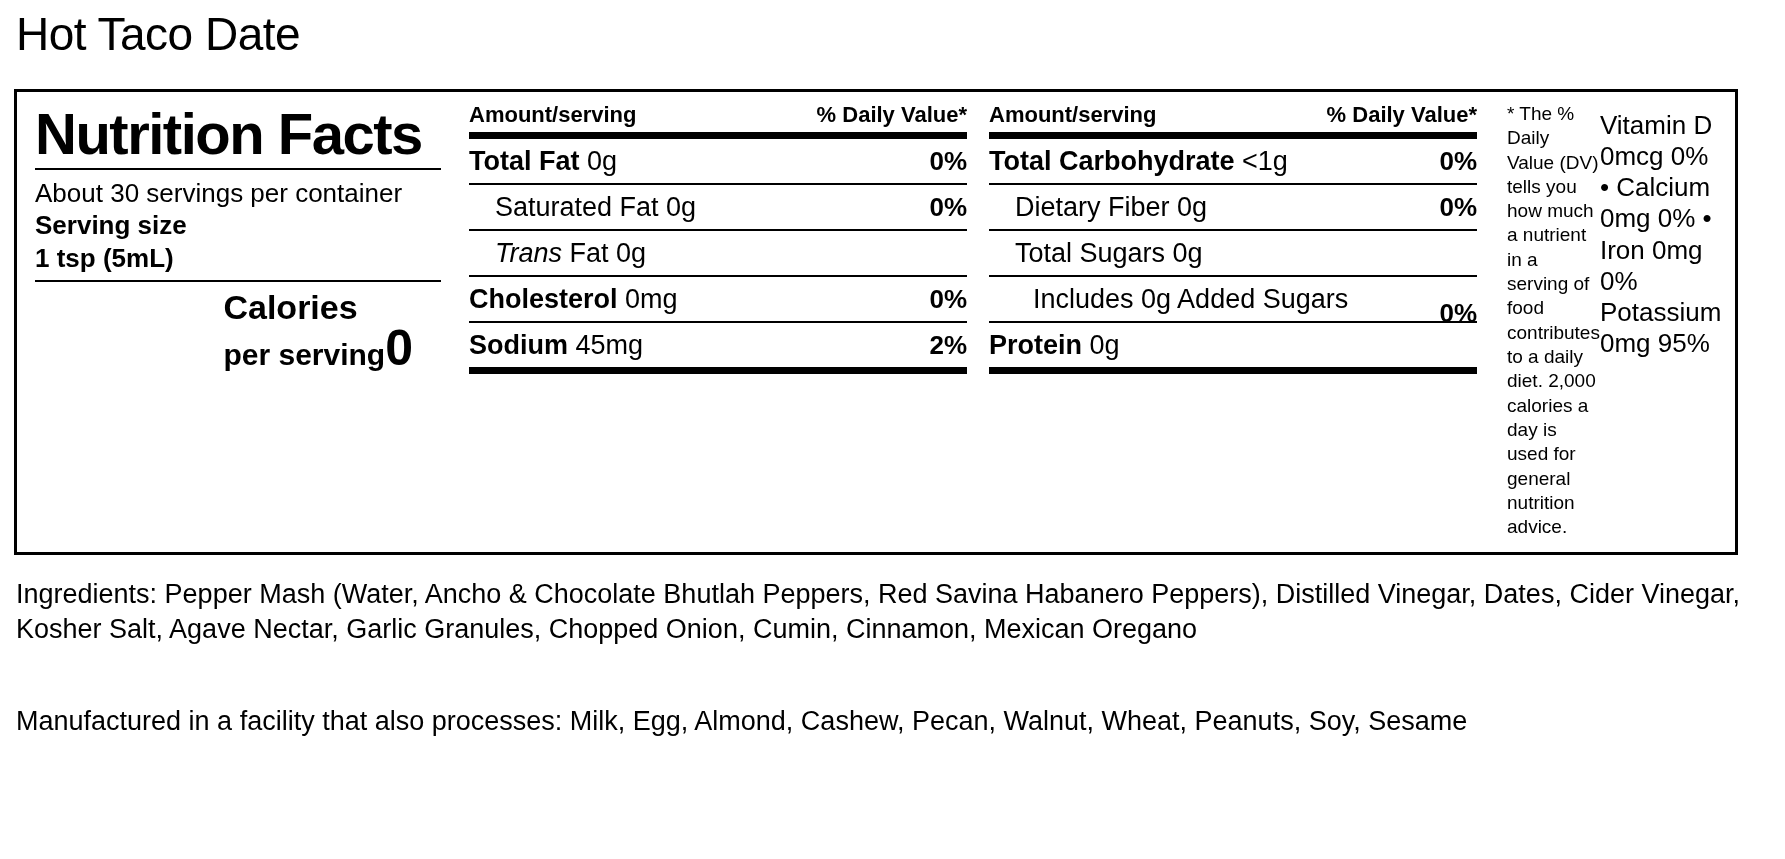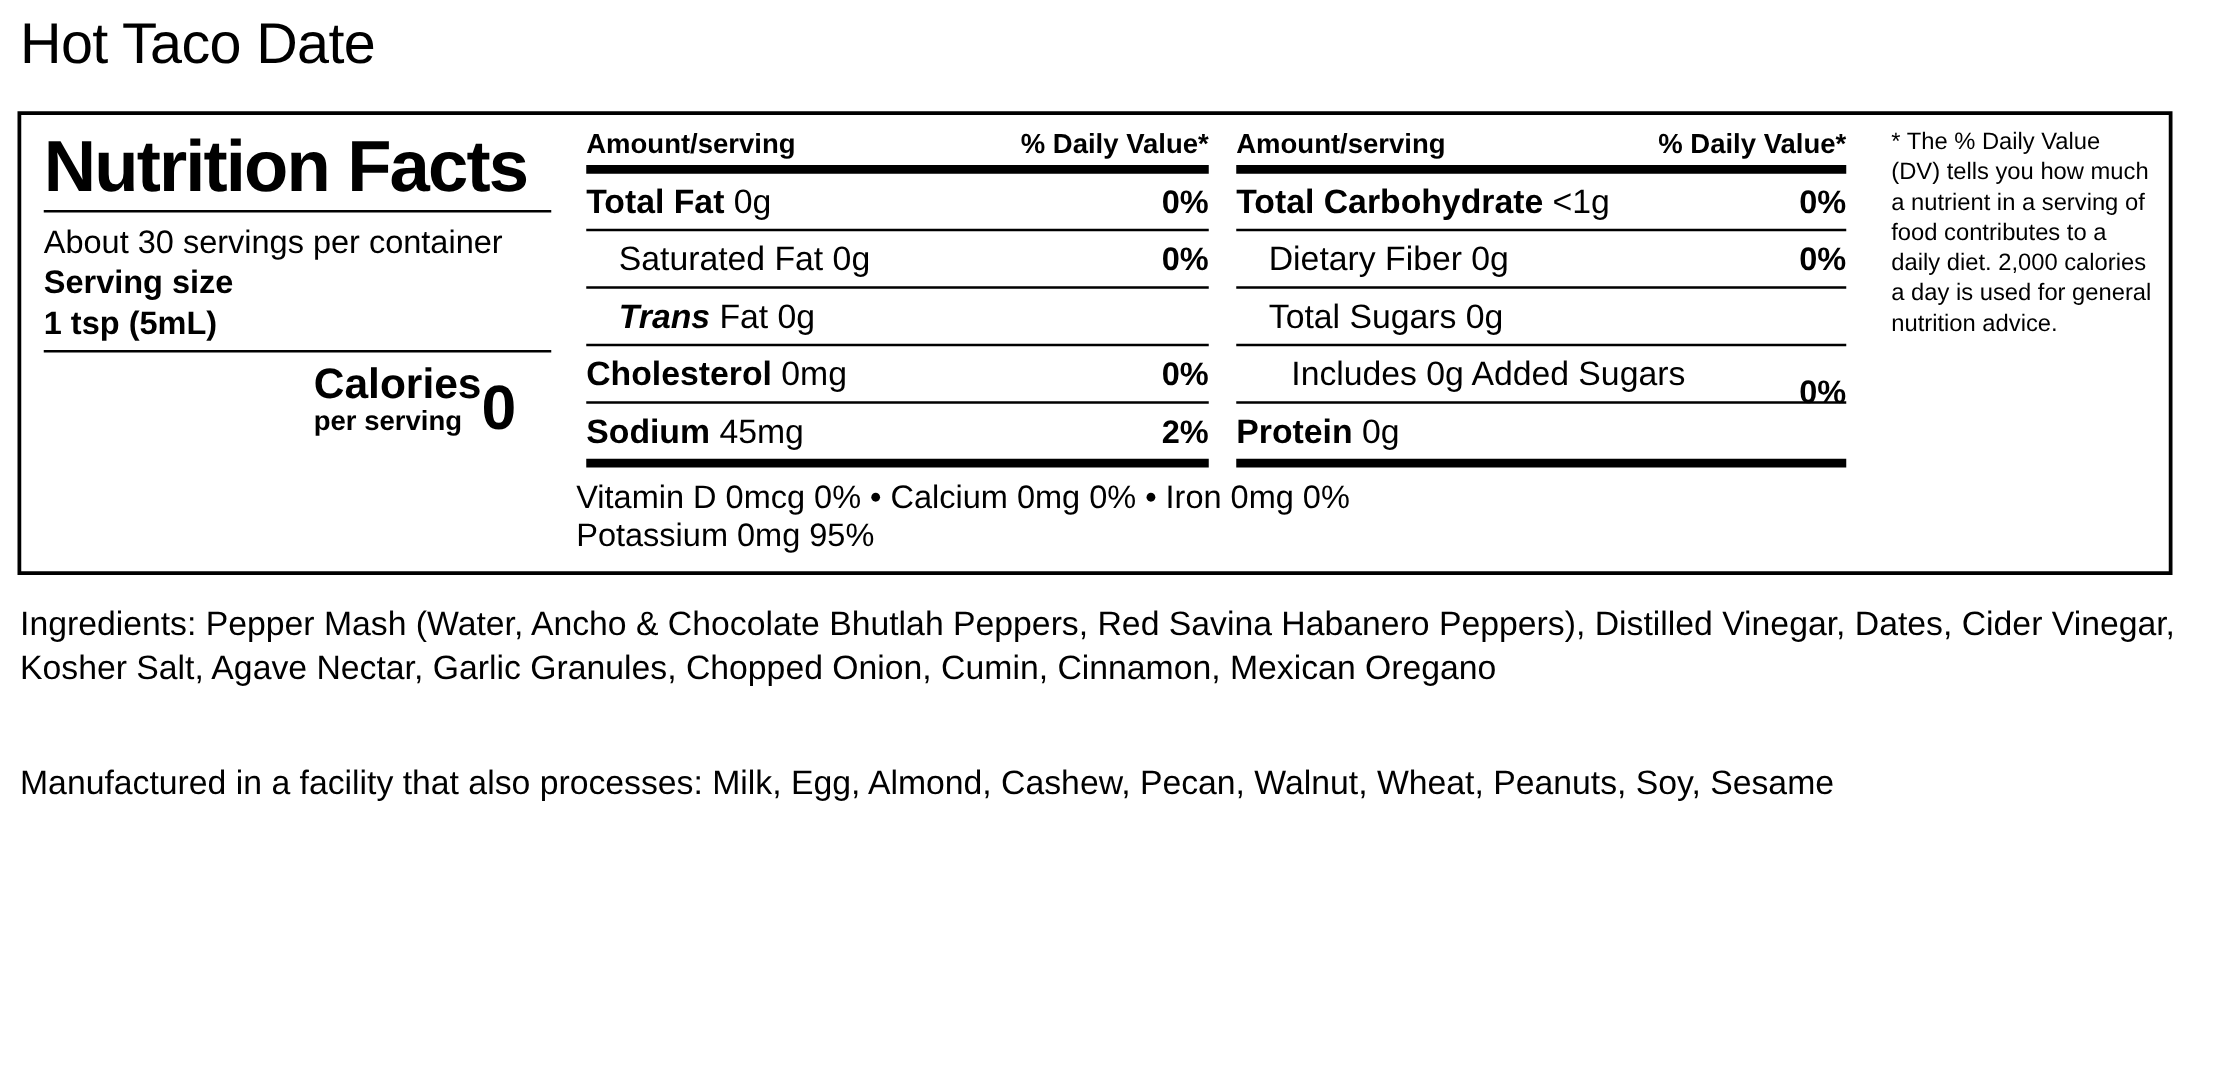--- a/index.html
+++ b/index.html
@@ -70,24 +70,24 @@
     align-items: flex-end;
     justify-content: flex-end;
     margin: 8px 6px 0 6px;
   }
   .cal-label {
     font-size: 34px;
     font-weight: 700;
     line-height: 1.0;
   }
   .cal-sub {
-    font-size: 22px;
+    font-size: 30px;
     font-weight: 700;
     line-height: 1.1;
-    margin-top: 1px;
+    margin-top: 14px;
   }
   .cal-value {
     font-size: 50px;
     font-weight: 700;
     line-height: 0.9;
     padding-right: 28px;
   }
 
   
   .nf-cols {
@@ -119,40 +119,40 @@
     align-items: baseline;
     font-size: 27px;
     padding: 7px 0 6px 0;
     line-height: 1.15;
   }
   .nut-row .name { white-space: nowrap; }
   .nut-row .name b { font-weight: 700; }
   .nut-row .dv { font-weight: 700; font-size: 26px; }
   .indent1 { padding-left: 26px; }
   .indent2 { padding-left: 44px; }
-  .italic { font-style: italic; font-weight: 700; }
+  .italic { font-style: italic; font-weight: 400; }
 
   .dv-low { align-self: flex-end; position: relative; top: 14px; }
 
   
   .nf-note {
     flex: 1 1 auto;
     padding-left: 18px;
     font-size: 19px;
     line-height: 1.28;
     max-width: 210px;
   }
 
   
   .micro {
     font-size: 26px;
     line-height: 1.2;
     padding-top: 8px;
   }
-  .cols-wrap { display: flex; flex-direction: column; flex: 1 1 auto; }
+  .cols-wrap { display: flex; flex-direction: row; flex: 1 1 auto; }
   .cols-top { display: flex; }
 
   
   .ingredients {
     font-size: 27px;
     line-height: 1.32;
     margin: 22px 2px 0 2px;
   }
   .allergens {
     font-size: 27px;

